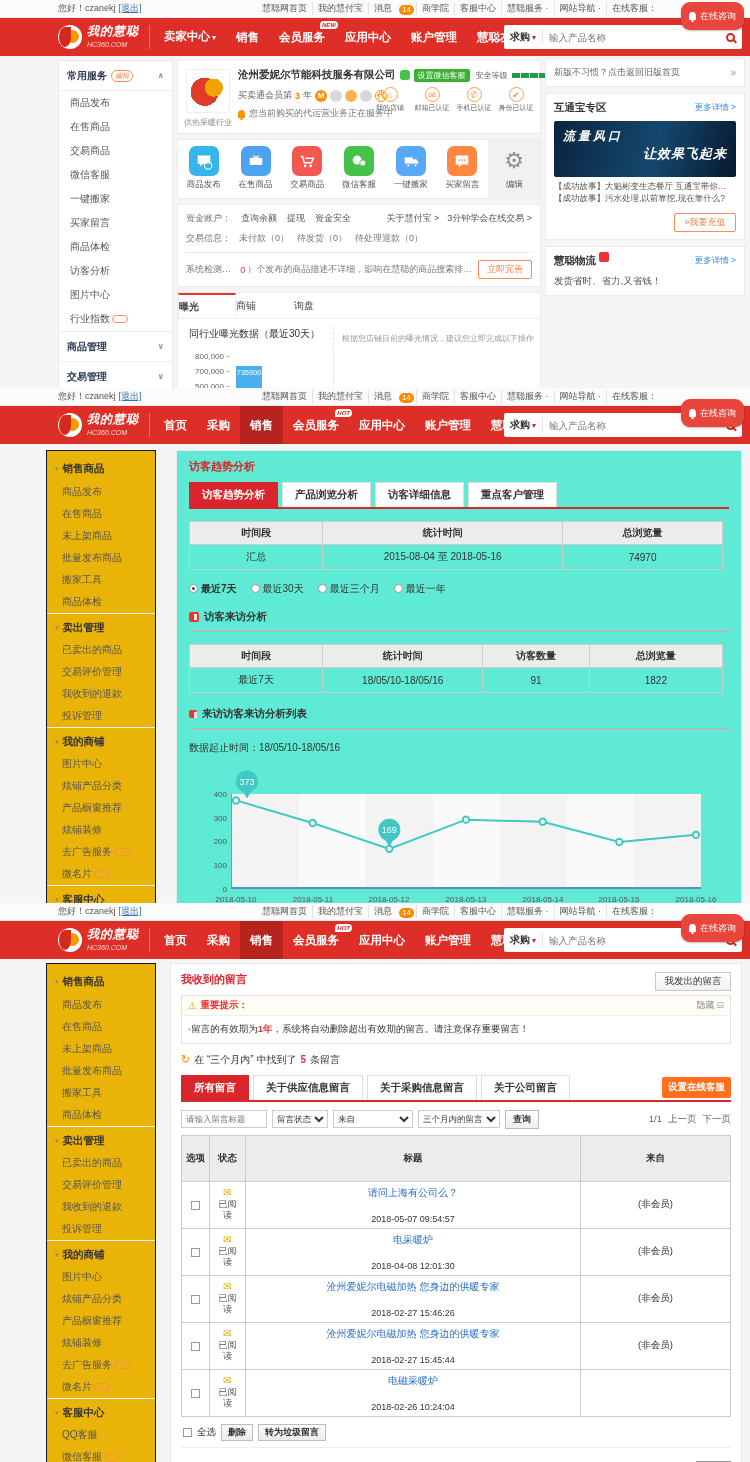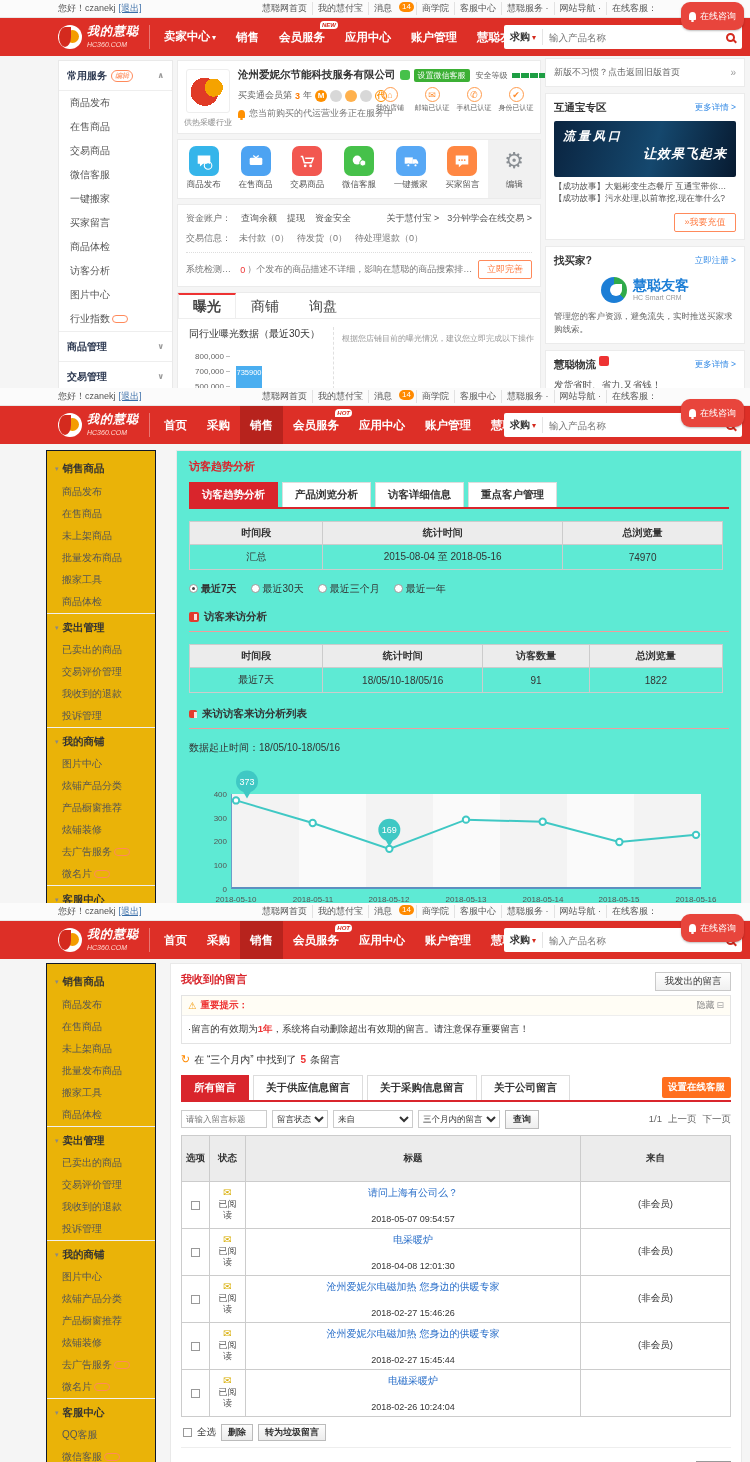--- a/index.html
+++ b/index.html
@@ -5,21 +5,21 @@
 *{margin:0;padding:0;box-sizing:border-box}
 html,body{width:750px}
 body{font-family:"Liberation Sans","DejaVu Sans",sans-serif;background:#e9e9e9;color:#333;font-size:10px}
 a{text-decoration:none;color:inherit;cursor:pointer}
 .screen{position:relative;width:750px;overflow:hidden;background:#f5f5f5}
 #s1{height:388px}#s2{height:515px}#s3{height:559px}
 
 .topbar{height:18px;background:#fbfbfb;border-bottom:1px solid #e8e8e8;display:flex;align-items:center;justify-content:space-between;padding:0 88px 0 58px;font-size:9px;color:#555}
 .tb-left{display:flex;align-items:center;gap:3px}
 .logout{color:#3a6ea8;text-decoration:underline}
-.tb-right{display:flex;align-items:flex-start}
+.tb-right{display:flex;align-items:flex-end}
 .tlink{padding:0 5px;border-left:1px solid #e2e2e2;white-space:nowrap}
 .tlink.first{border-left:none}
 .msgbadge{background:#ff8a00;color:#fff;border-radius:7px;padding:0 3px;font-size:8px;line-height:10px;margin:0 2px}
 .chatpill{position:absolute;right:6px;display:flex;align-items:center;gap:4px;background:#e8453c;color:#fff;font-size:9px;height:28px;padding:0 8px;border-radius:9px;z-index:6;box-shadow:0 1px 2px rgba(0,0,0,.25)}
 #s1 .chatpill{top:2px}
 #s2 .chatpill,#s3 .chatpill{top:11px}
 .bellico{width:7px;height:8px;background:#fff;border-radius:50% 50% 10% 10%;position:relative}
 .bellico::after{content:"";position:absolute;left:2px;bottom:-2px;width:3px;height:2px;background:#fff;border-radius:50%}
 
 .navbar{height:38px;background:#dd2f27;display:flex;align-items:center;padding-left:58px;position:relative}
@@ -84,21 +84,21 @@
 .fund-l1{display:flex;gap:10px;align-items:center}
 .fund-l1 .lab{color:#777}
 .rlinks{margin-left:auto;display:flex;gap:8px;color:#555}
 .fund-l2{margin-top:7px;display:flex;gap:8px;color:#777}
 .dotline{border-top:1px dotted #ddd;margin:7px 0}
 .sys{display:flex;align-items:center;gap:2px;color:#777}
 .sys .zero{color:#e33}
 .sys .systxt{white-space:nowrap;overflow:hidden;text-overflow:ellipsis;max-width:250px}
 .fixbtn{margin-left:auto;border:1px solid #ff8a5b;color:#ff7a40;font-size:9px;padding:2px 8px;border-radius:2px;background:#fff;white-space:nowrap}
 .tabs1{display:flex;border-bottom:1px solid #eee;height:26px}
-.tab1{width:58px;text-align:center;line-height:26px;font-size:14px;color:#444}
+.tab1{width:58px;line-height:26px;font-size:10px;color:#444}
 .tab1.active{border-top:2px solid #e33;background:#fff;font-weight:bold;border-right:1px solid #eee;border-left:1px solid #eee;line-height:23px}
 .exp-wrap{display:flex;padding:8px 6px 0}
 .exp-left{width:168px}
 .exp-title{font-size:10px;color:#333;text-align:center;margin-bottom:8px}
 .exp-plot{position:relative;height:50px;overflow:hidden}
 .yrow{display:flex;align-items:center;height:15px;font-size:8px;color:#666}
 .yrow span{width:42px;text-align:right;padding-right:2px}
 .yrow i{width:4px;border-top:1px solid #bbb}
 .expbar{position:absolute;left:52px;width:26px;height:70px;background:#4aaef0;color:#fff;font-size:7.5px;text-align:center;padding-top:2px}
 .exp-div{border-left:1px dashed #e0e0e0;margin:0 8px}
@@ -462,31 +462,20 @@
       <div class="banner">
         <div class="b1">流量风口</div>
         <div class="b2">让效果飞起来</div>
       </div>
       <a class="story">【成功故事】大魁彬变生态餐厅 互通宝带你…</a>
       <a class="story">【成功故事】污水处理,以前靠挖,现在靠什么?</a>
       <a class="recharge">»我要充值</a>
     </div>
     <div class="rcard">
       <div class="rhead">
-          <span>找买家?</span>
-          <a class="crm-reg">立即注册 &gt;</a>
-        </div>
-      <div class="crm-logo-row">
-        <span class="hc-mark"></span>
-        <span><span class="crm-name">慧聪友客</span><br><span class="crm-sub">HC Smart CRM</span></span>
-      </div>
-      <div class="crm-desc">管理您的客户资源，避免流失，实时推送买家求购线索。</div>
-    </div>
-    <div class="rcard">
-      <div class="rhead">
           <span>慧聪物流</span>
           <i class="logi-badge"></i>
           <a class="rmore">更多详情 &gt;</a>
         </div>
       <div class="slogan">发货省时、省力,又省钱！</div>
 
     </div>
   </aside>
 </div>
 

